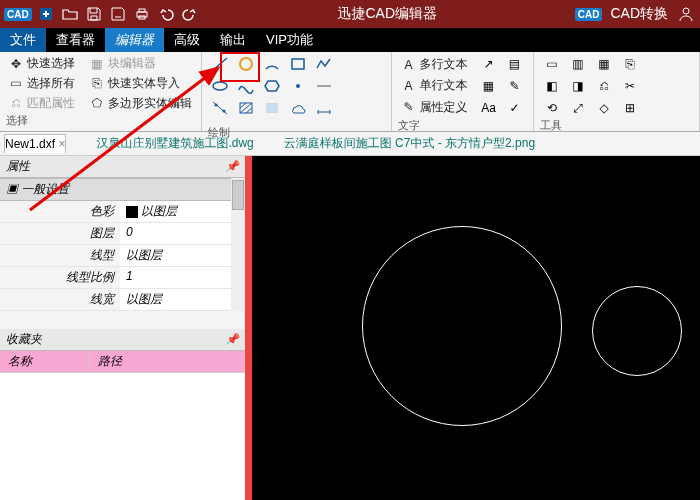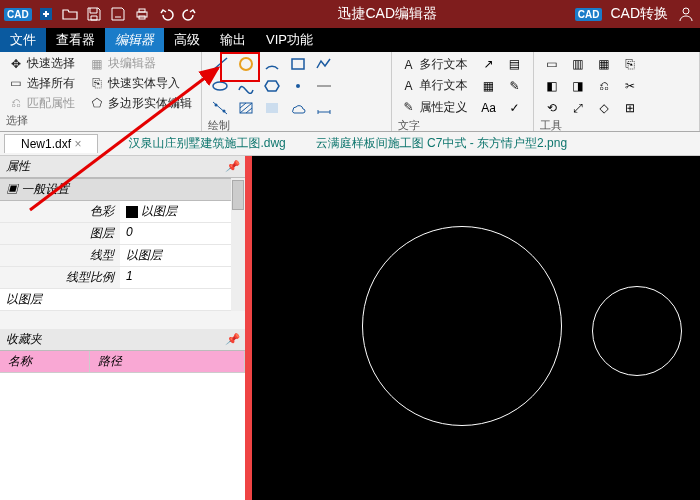--- a/index.html
+++ b/index.html
@@ -23,21 +23,21 @@
 .rb { display: flex; align-items: center; gap: 3px; padding: 1px 2px; cursor: pointer; font-size: 12px; color: #222; }
 .rb.dim { color: #999; }
 .rb .ic { width: 16px; height: 16px; display: inline-flex; align-items: center; justify-content: center; }
 .icon-grid { display: grid; grid-template-columns: repeat(5, 24px); grid-template-rows: repeat(3, 20px); gap: 2px; }
 .icon-grid2 { display: grid; grid-template-columns: repeat(2, 24px); grid-auto-rows: 20px; gap: 2px; align-content: start; }
 .icon-grid3 { display: grid; grid-template-columns: repeat(4, 24px); grid-auto-rows: 20px; gap: 2px; align-content: start; }
 .ig { width: 24px; height: 20px; display: flex; align-items: center; justify-content: center; cursor: pointer; }
 .highlight-box { position: absolute; border: 2px solid #e40000; pointer-events: none; }
 
 .tabrow { height: 24px; background: #f4f4f4; border-bottom: 1px solid #ccc; display: flex; align-items: center; gap: 30px; padding-left: 4px; }
-.filetab { background: #fff; border: 1px solid #bbb; border-bottom: none; padding: 2px 16px; font-size: 12px; cursor: pointer; }
+.filetab { background: #fff; border: 1px solid #bbb; border-bottom: none; padding: 2px 0; font-size: 12px; cursor: pointer; }
 .filelink { font-size: 12px; color: #0f766e; }
 
 .workspace { position: absolute; top: 156px; left: 0; right: 0; bottom: 0; display: flex; }
 .propanel { width: 252px; background: #f4f4f4; display: flex; flex-direction: column; border-right: 7px solid #ef4444; font-style: italic; }
 .panel-title { background: #e8e8e8; border-bottom: 1px solid #bbb; padding: 2px 6px; font-size: 12px; display: flex; justify-content: space-between; align-items: center; }
 .combo { display: flex; border: 1px solid #888; background: #fff; margin: 2px; }
 .combo span { flex: 1; padding: 2px 6px; }
 .combo .dd { width: 18px; text-align: center; border-left: 1px solid #888; background: #eee; cursor: pointer; }
 .prop-section { background: #ddd; padding: 2px 6px; font-size: 12px; border-top: 1px solid #bbb; border-bottom: 1px solid #bbb; }
 .prop-row { display: flex; font-size: 12px; border-bottom: 1px solid #e6e6e6; }
@@ -158,21 +158,21 @@
           </div>
         <div class="rb">
             <span class="ic">⬠</span>
             <span>多边形实体编辑</span>
           </div>
       </div>
     </div>
     <div class="label">选择</div>
   </div>
 
-  <div class="ribbon-group" style="width:190px;position:relative;">
+  <div class="ribbon-group" style="width:190px;position:relative;gap:7px;">
     <div class="body">
         <div class="icon-grid">
       <span class="ig">
             <svg width="18" height="16">
               <path d="M2 14L16 2" stroke="#1a5aa0" stroke-width="1.5"></path>
             </svg>
           </span>
       <span class="ig">
             <svg width="18" height="16">
               <circle cx="9" cy="8" r="6" fill="none" stroke="#e8a020" stroke-width="2"></circle>
@@ -324,20 +324,21 @@
         </div>
       <div class="prop-row">
           <div class="k">线型</div>
           <div class="v">以图层</div>
         </div>
       <div class="prop-row">
           <div class="k">线型比例</div>
           <div class="v">1</div>
         </div>
       <div class="prop-row">
+          <div class="k">线宽</div>
           <div class="v">以图层</div>
         </div>
       <div class="scrollbar-v">
           <div class="thumb" style="top:2px;height:30px;"></div>
         </div>
     </div>
     <div style="height:18px;"></div>
     <div class="panel-title">
       <span>收藏夹</span>
       <span class="pin">📌</span>

